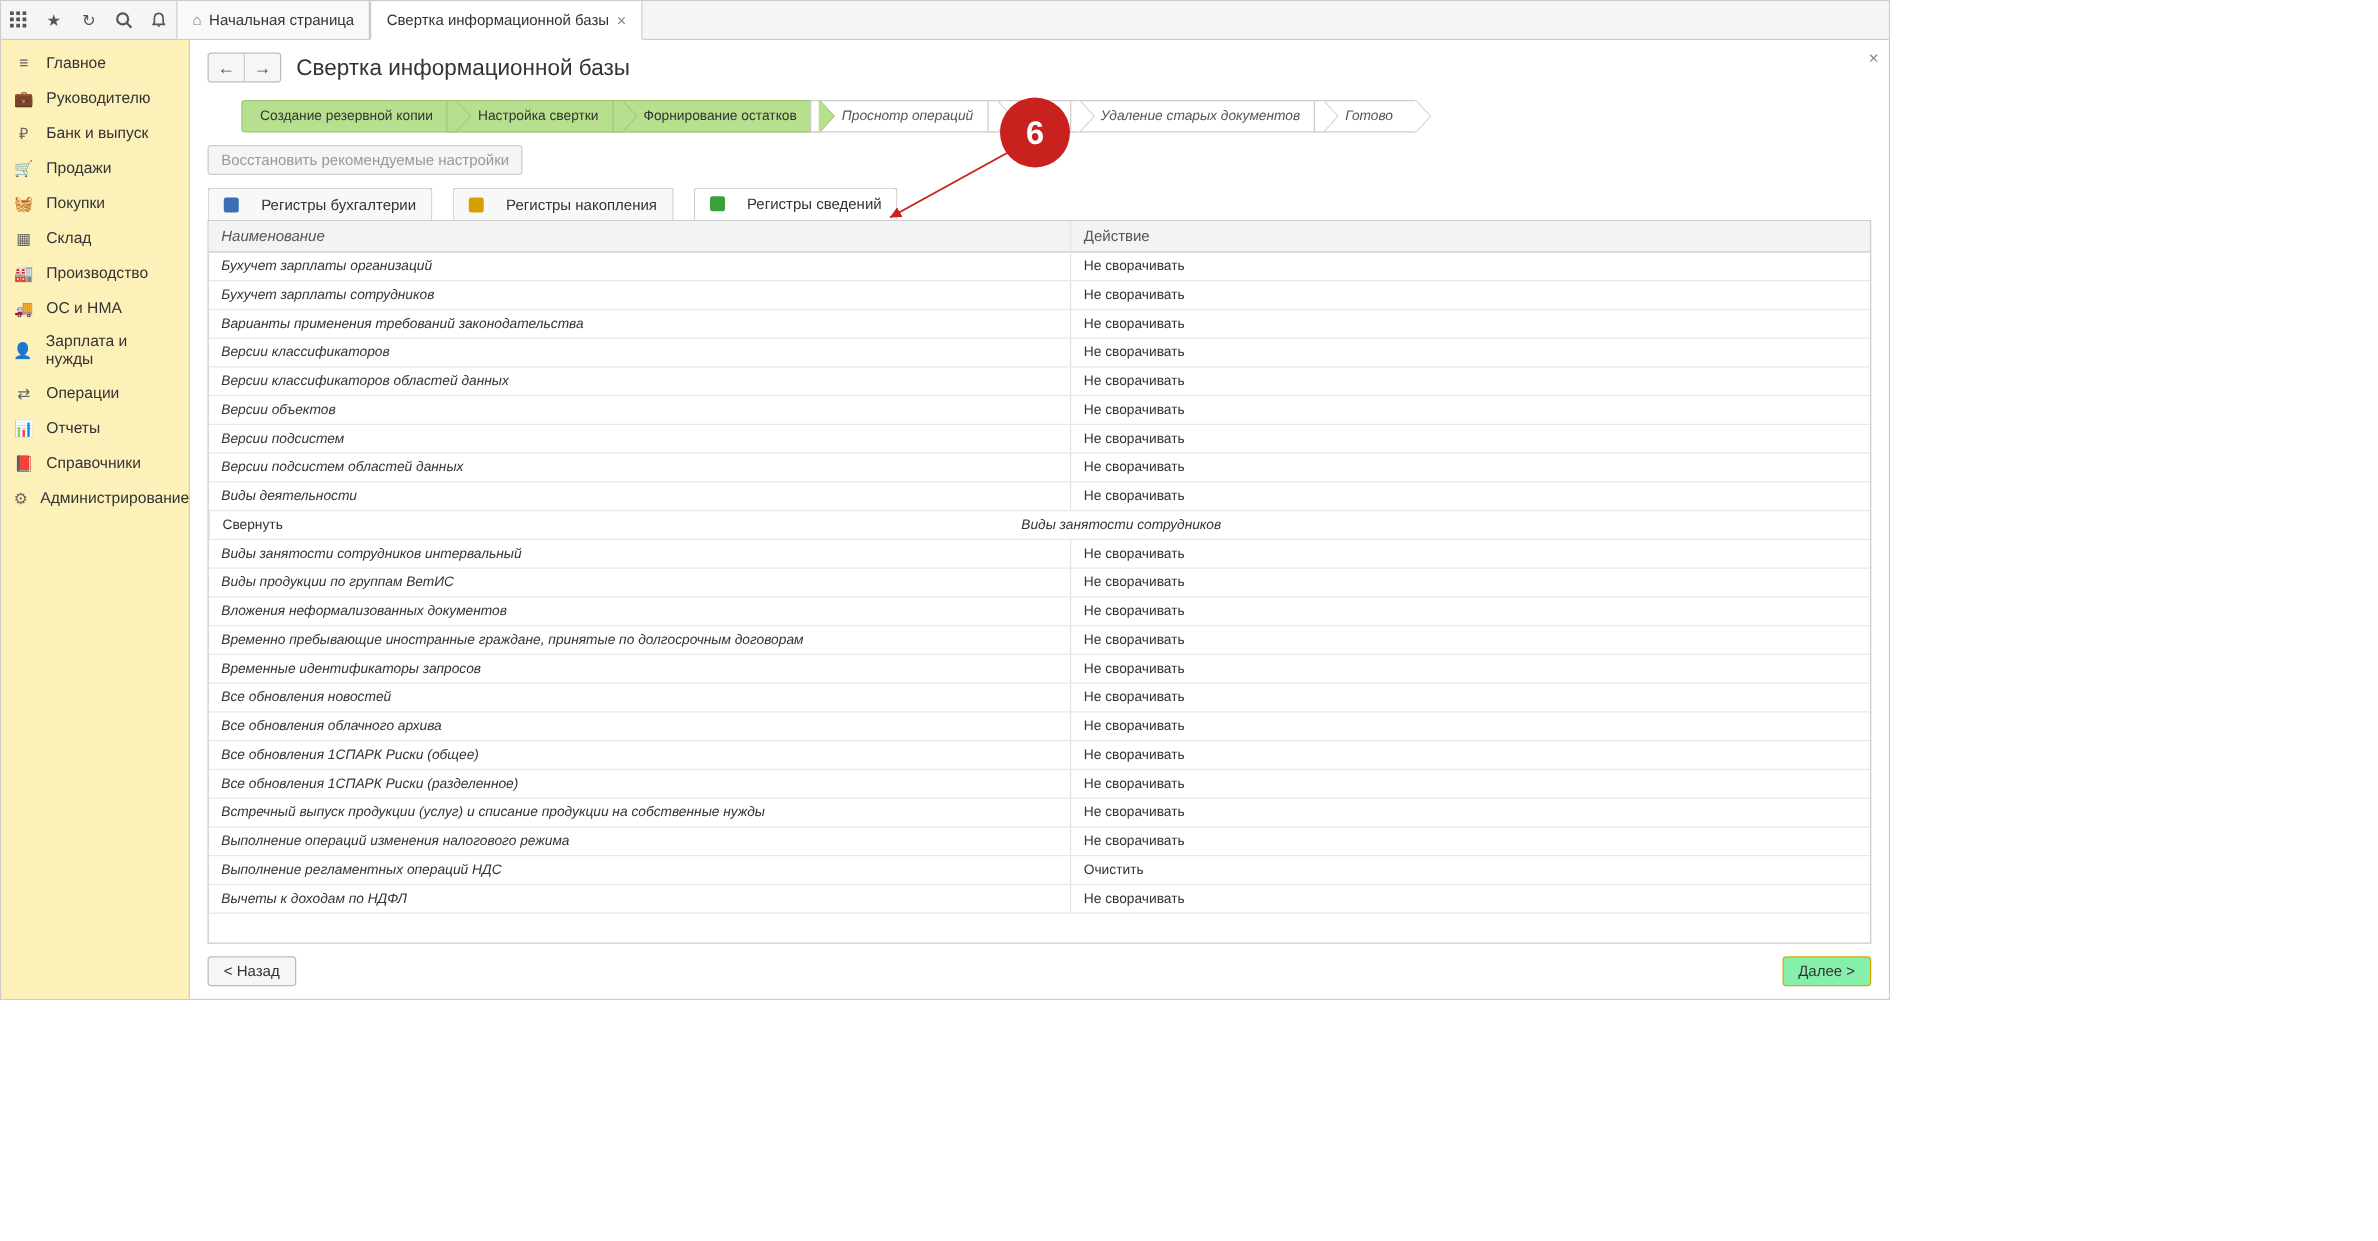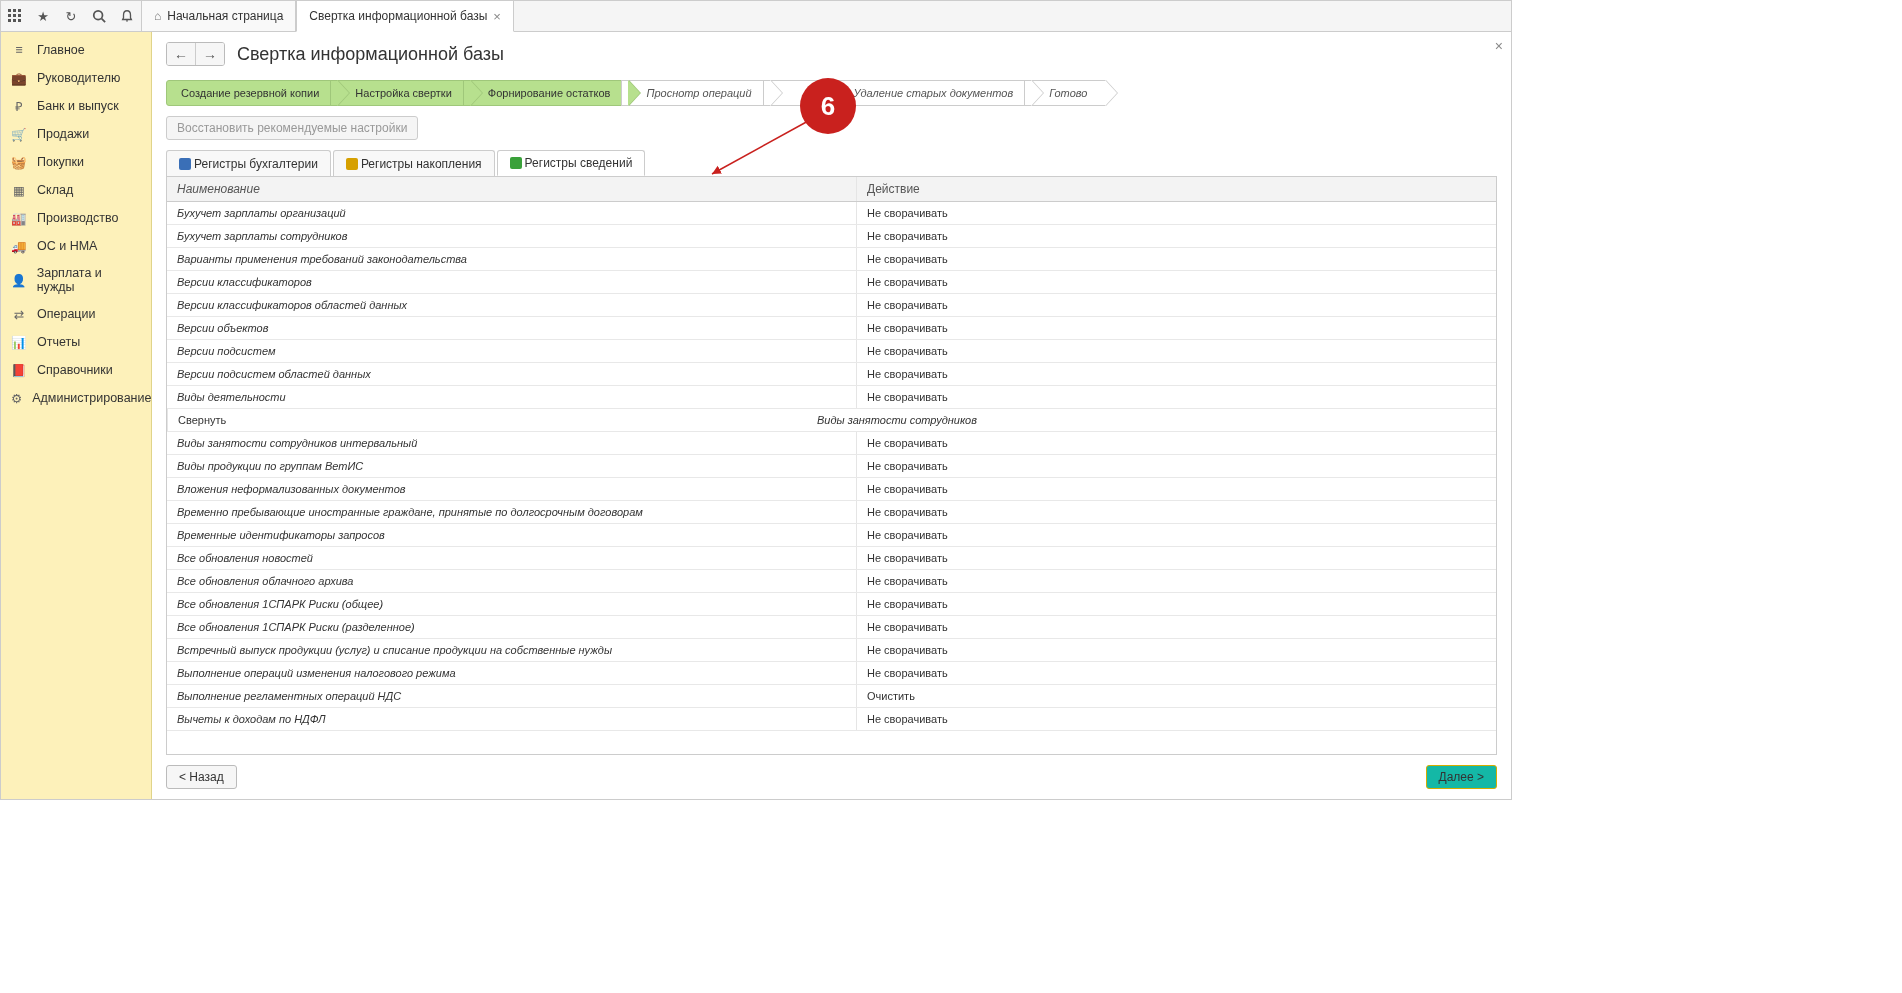--- a/index.html
+++ b/index.html
@@ -14,44 +14,44 @@
   .body { flex:1; display:flex; min-height:0; }
   .sidebar { width:150px; background:#fdf1ba; border-right:1px solid #e0d48a; display:flex; flex-direction:column; padding-top:4px; }
   .side-item { display:flex; align-items:center; gap:10px; padding:6px 10px; font-size:12.5px; color:#333; cursor:pointer; }
   .side-ico { width:16px; height:16px; display:flex; align-items:center; justify-content:center; color:#666; }
   .main { flex:1; display:flex; flex-direction:column; background:#fff; min-width:0; position:relative; }
   .main-header { display:flex; align-items:center; gap:12px; padding:10px 14px 6px 14px; }
   .nav-btns { display:flex; border:1px solid #bbb; border-radius:3px; overflow:hidden; }
   .nav-btn { width:28px; height:22px; display:flex; align-items:center; justify-content:center; background:#f6f6f6; color:#555; font-size:14px; border-right:1px solid #ccc; }
   .nav-btn:last-child { border-right:none; }
   .page-title { font-size:18px; font-weight:500; color:#333; }
-  .wizard { display:flex; padding:8px 14px 4px 14px; flex-wrap:nowrap; }
+  .wizard { display:flex; padding:8px 14px 4px 14px; flex-wrap:nowrap;margin-left:27px; }
   .step { position:relative; height:24px; display:flex; align-items:center; padding:0 18px 0 24px; font-size:11px; border:1px solid #9fc77a; background:#b7e08e; color:#333; margin-right:-8px; }
   .step:first-child { padding-left:14px; border-top-left-radius:3px; border-bottom-left-radius:3px; }
   .step::after { content:""; position:absolute; right:-12px; top:-1px; width:0; height:0; border-top:13px solid transparent; border-bottom:13px solid transparent; border-left:12px solid #b7e08e; z-index:2; }
   .step::before { content:""; position:absolute; right:-13px; top:-1px; width:0; height:0; border-top:13px solid transparent; border-bottom:13px solid transparent; border-left:12px solid #9fc77a; z-index:1; }
   .step.inactive { background:#fff; border-color:#ccc; color:#555;font-style:italic; }
   .step.inactive::after { border-left-color:#fff; }
   .step.inactive::before { border-left-color:#ccc; }
   .sub-toolbar { padding:6px 14px 10px 14px; }
   .restore-btn { display:inline-block; padding:4px 10px; border:1px solid #ccc; border-radius:3px; background:#f5f5f5; color:#999; font-size:12px; }
   .reg-tabs { display:flex; padding:0 14px; }
-  .reg-tab { display:flex; align-items:center; gap:3px; padding:5px 12px; border:1px solid #ccc; border-bottom:none; background:#f8f8f8; font-size:12px; color:#333; border-top-left-radius:3px; border-top-right-radius:3px; margin-right:2px; cursor:pointer; }
+  .reg-tab { display:flex; align-items:center; gap:18px; padding:5px 12px; border:1px solid #ccc; border-bottom:none; background:#f8f8f8; font-size:12px; color:#333; border-top-left-radius:3px; border-top-right-radius:3px; margin-right:16px; cursor:pointer; }
   .reg-tab.active { background:#fff; border-bottom:1px solid #fff; position:relative; z-index:2; }
   .reg-ico { width:12px; height:12px; display:inline-block; }
   .table-wrap { margin:0 14px; border:1px solid #ccc; flex:1; display:flex; flex-direction:column; min-height:0; }
   .thead { display:flex; background:#f3f3f3; border-bottom:1px solid #ccc; font-size:12px; color:#555; }
   .th, .td { padding:5px 10px; box-sizing:border-box; }
   .col-name { flex:1;font-style:italic; }
   .col-action { width:640px; border-left:1px solid #e5e5e5; }
   .tbody { flex:1; overflow-y:scroll; }
   .trow { display:flex; border-bottom:1px solid #e8e8e8; font-size:11px; color:#333; }
   .footer { padding:10px 14px; display:flex; justify-content:space-between; align-items:center; }
   .btn { padding:4px 12px; border:1px solid #bbb; border-radius:3px; background:#f6f6f6; font-size:12px; color:#333; cursor:pointer; }
-  .btn.primary { background:#14b8a6; border-color:#d4ac00; }
+  .btn.primary { background:#86efac; border-color:#d4ac00; }
   
   .main-close { position:absolute; top:6px; right:8px; color:#888; font-size:14px; cursor:pointer; }
   
   .annot-circle { position:absolute; width:56px; height:56px; border-radius:50%; background:#c9211e; color:#fff; font-size:26px; font-weight:bold; display:flex; align-items:center; justify-content:center; left:648px; top:46px; z-index:50; }
   .annot-arrow { position:absolute; z-index:49; pointer-events:none; }
   
   .tbody::-webkit-scrollbar { width:10px; }
   .tbody::-webkit-scrollbar-thumb { background:#ccc; }
   .tbody::-webkit-scrollbar-track { background:#f0f0f0; }
 </style>

